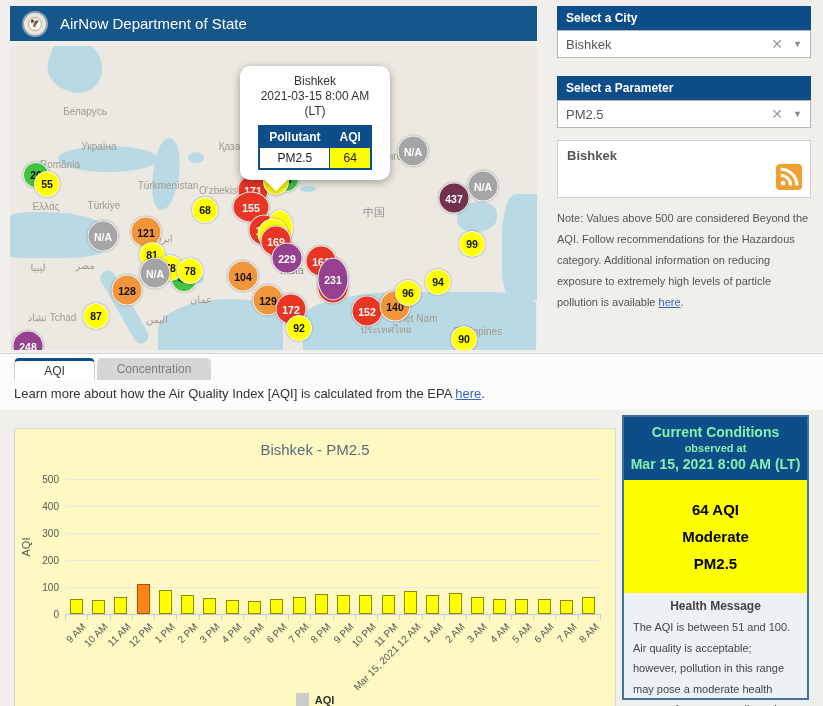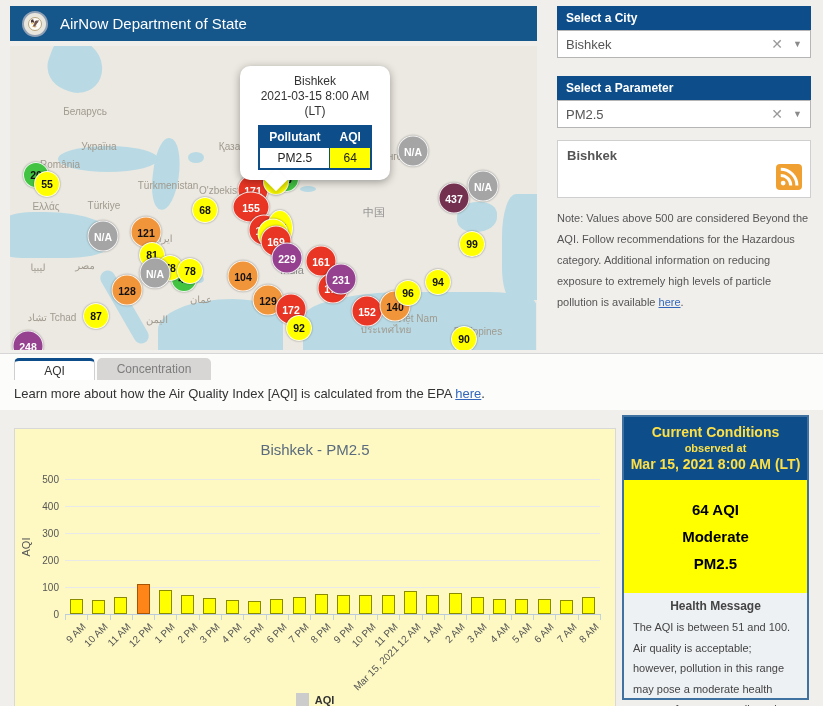--- a/index.html
+++ b/index.html
@@ -75,21 +75,21 @@
   .bar { position:absolute; width:13px; background:#ffff00; border:1px solid #8b8b00; }
   .bar.hi { background:#ff8519; border-color:#a85503; }
   .xlab { position:absolute; font-size:10px; color:#555; white-space:nowrap;
           transform:translateX(-100%) rotate(-45deg); transform-origin:100% 0; }
   .legend { position:absolute; left:0; right:0; top:264px; display:flex; align-items:center; justify-content:center; gap:6px; }
   .legend .sw { width:13px; height:13px; background:#cccccc; }
   .legend .lt { font-size:11px; font-weight:bold; color:#333; }
 
   
   .cond { position:absolute; left:622px; top:415px; width:187px; height:285px; border:2px solid #3f72a0; background:#eef1f4; }
-  .cond-head { background:#0d4d8a; color:#fde047; text-align:center; padding:7px 4px 8px 4px; }
+  .cond-head { background:#0d4d8a; color:#86efac; text-align:center; padding:7px 4px 8px 4px; }
   .cond-head .t1 { font-size:14px; font-weight:bold; }
   .cond-head .t2 { font-size:11px; font-weight:bold; margin-top:2px; }
   .cond-head .t3 { font-size:14px; font-weight:bold; margin-top:2px; }
   .cond-aqi { background:#ffff00; text-align:center; padding:16px 4px; }
   .cond-aqi div { font-size:15px; font-weight:bold; color:#000; line-height:27px; }
   .cond-health { padding:6px 9px; }
   .cond-health .ht { text-align:center; font-size:12px; font-weight:bold; color:#444; margin-bottom:4px; }
   .cond-health .hm { font-size:11px; color:#444; line-height:20.5px; }
 </style>
 </head>
@@ -161,21 +161,21 @@
       <div class="marker lv-moderate" style="width: 26px; height: 36px; left: 242px; top: 182px; margin-left: 28px;">97</div>
       <div class="marker lv-moderate" style="width: 31px; height: 31px; left: 263px; top: 188px;">193</div>
       <div class="marker lv-unhealthy" style="width: 31px; height: 31px; left: 266px; top: 195px;">169</div>
       <div class="marker lv-veryunhealthy" style="width: 31px; height: 31px; left: 277px; top: 212px;">229</div>
       <div class="marker lv-unhealthy" style="width: 31px; height: 31px; left: 311px; top: 215px;">161</div>
       <div class="marker lv-usg" style="width: 31px; height: 31px; left: 233px; top: 230px;">104</div>
       <div class="marker lv-usg" style="width: 31px; height: 31px; left: 258px; top: 254px;">129</div>
       <div class="marker lv-unhealthy" style="width: 31px; height: 31px; left: 281px; top: 263px;">172</div>
       <div class="marker lv-moderate" style="width: 26px; height: 26px; left: 289px; top: 282px;">92</div>
       <div class="marker lv-unhealthy" style="width: 31px; height: 31px; left: 323px; top: 242px;">179</div>
-      <div class="marker lv-veryunhealthy" style="width: 31px; height: 31px; left: 331px; top: 233px;">231</div>
+      <div class="marker lv-veryunhealthy" style="width: 31px; height: 43px; left: 323px; top: 233px;">231</div>
       <div class="marker lv-unhealthy" style="width: 31px; height: 31px; left: 357px; top: 265px;">152</div>
       <div class="marker lv-usg" style="width: 31px; height: 31px; left: 385px; top: 260px;">140</div>
       <div class="marker lv-moderate" style="width: 26px; height: 26px; left: 398px; top: 247px;">96</div>
       <div class="marker lv-moderate" style="width: 26px; height: 26px; left: 428px; top: 236px;">94</div>
       <div class="marker lv-moderate" style="width: 26px; height: 26px; left: 454px; top: 293px;">90</div>
       <div class="marker lv-moderate" style="width: 26px; height: 26px; left: 462px; top: 198px;">99</div>
       <div class="marker lv-hazardous" style="width: 31px; height: 31px; left: 444px; top: 152px;">437</div>
       <div class="marker lv-na" style="width: 31px; height: 31px; left: 473px; top: 140px;">N/A</div>
       <div class="marker lv-na" style="width: 31px; height: 31px; left: 403px; top: 105px;">N/A</div>
       <div class="popup">

